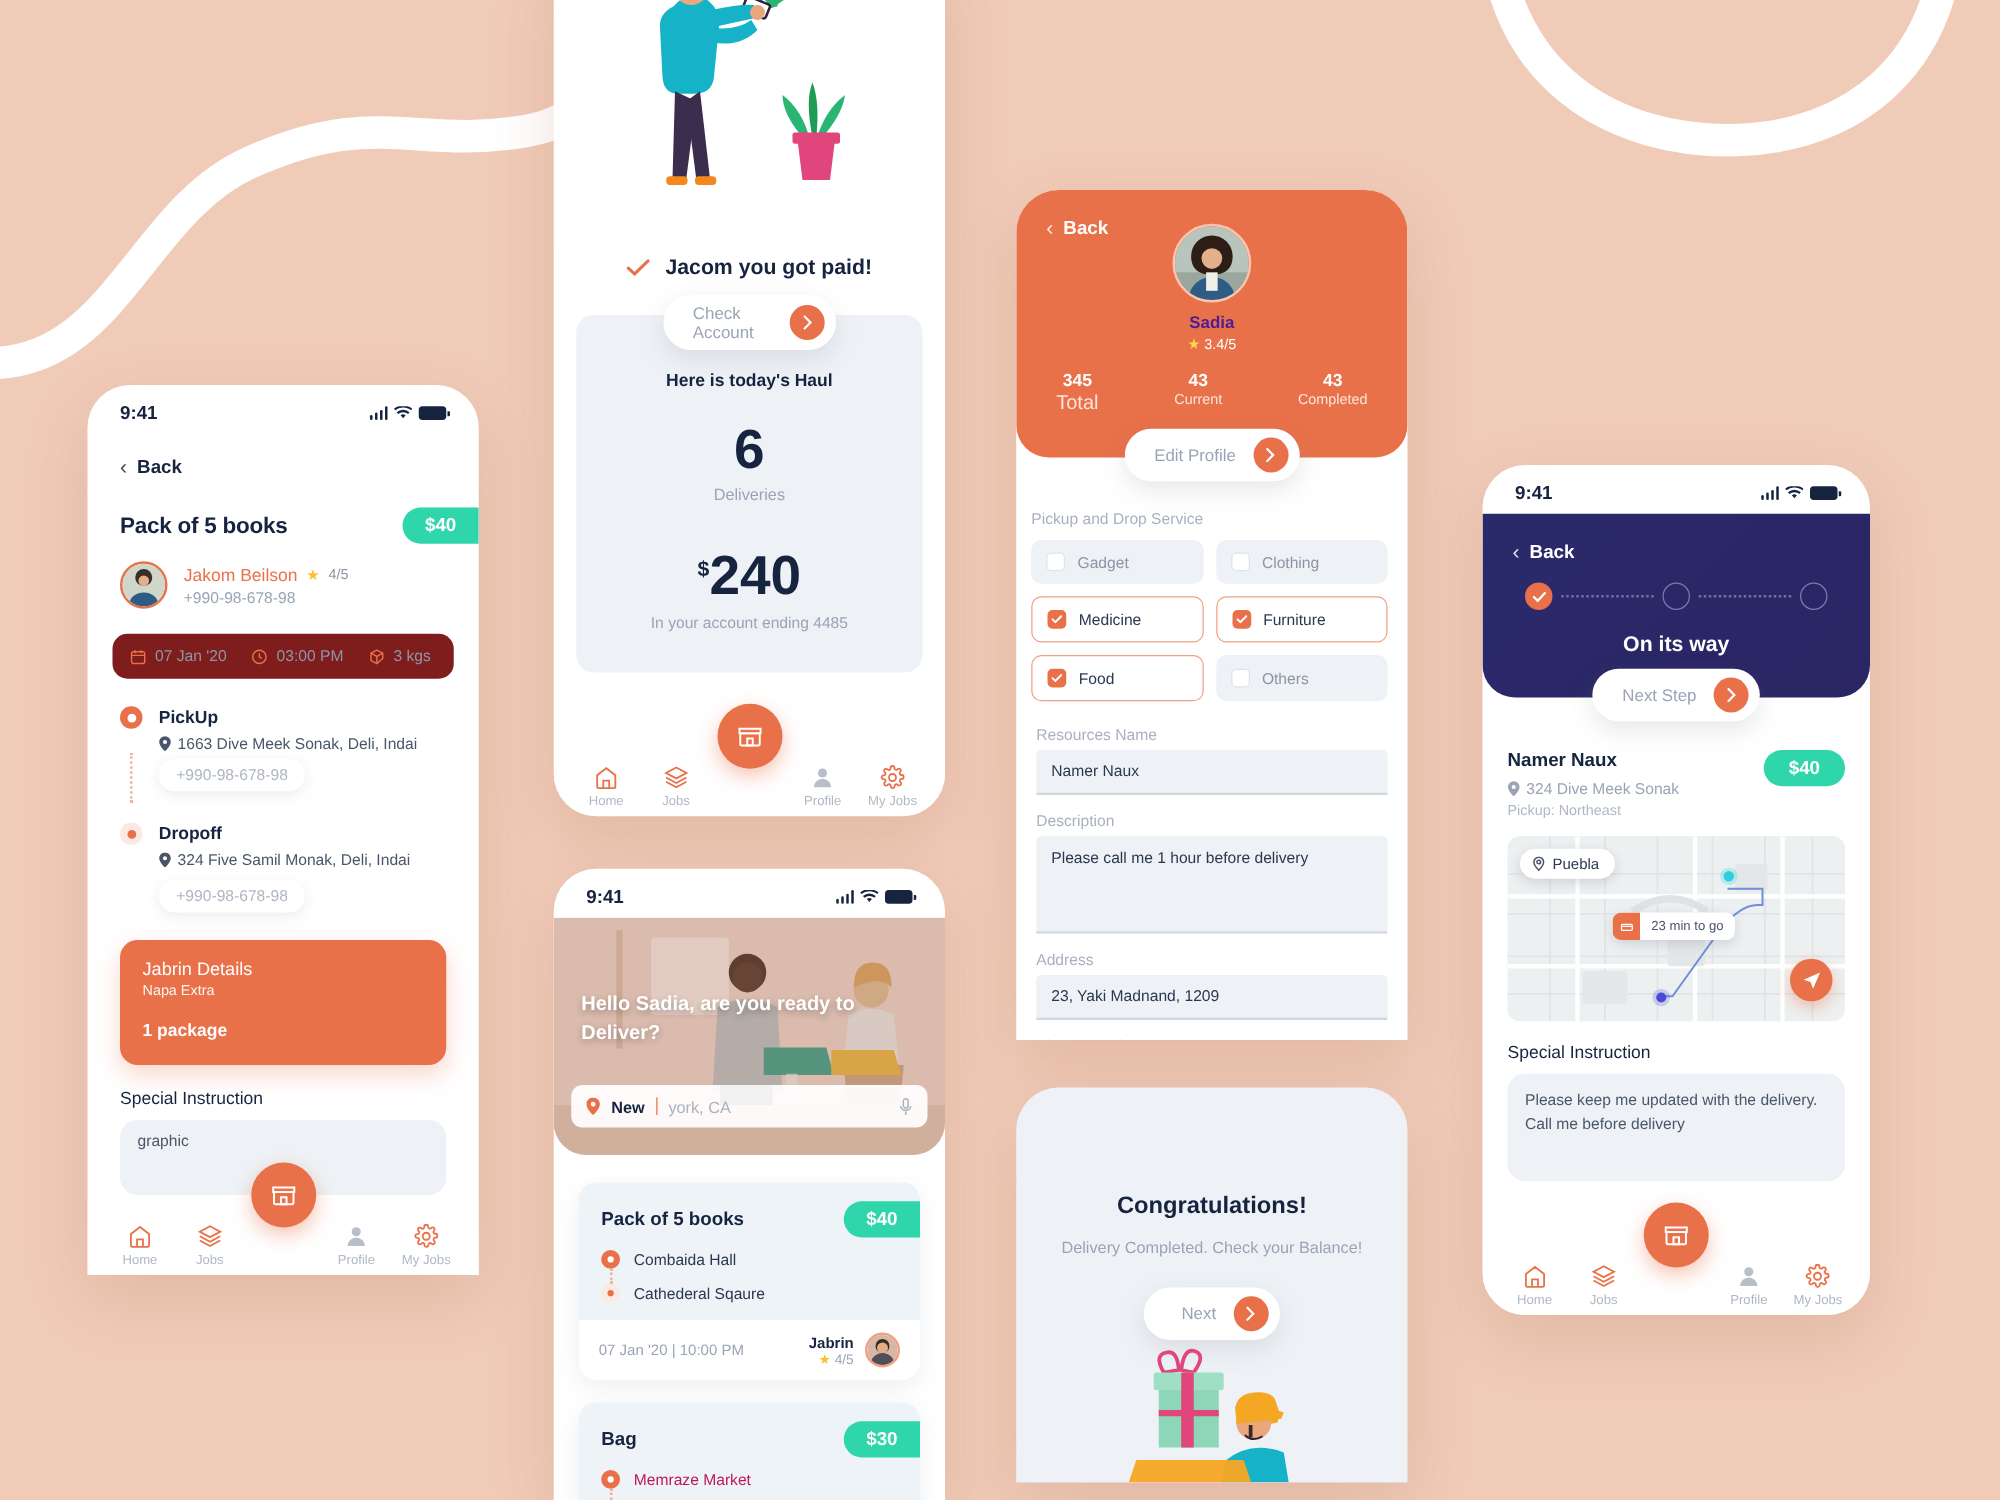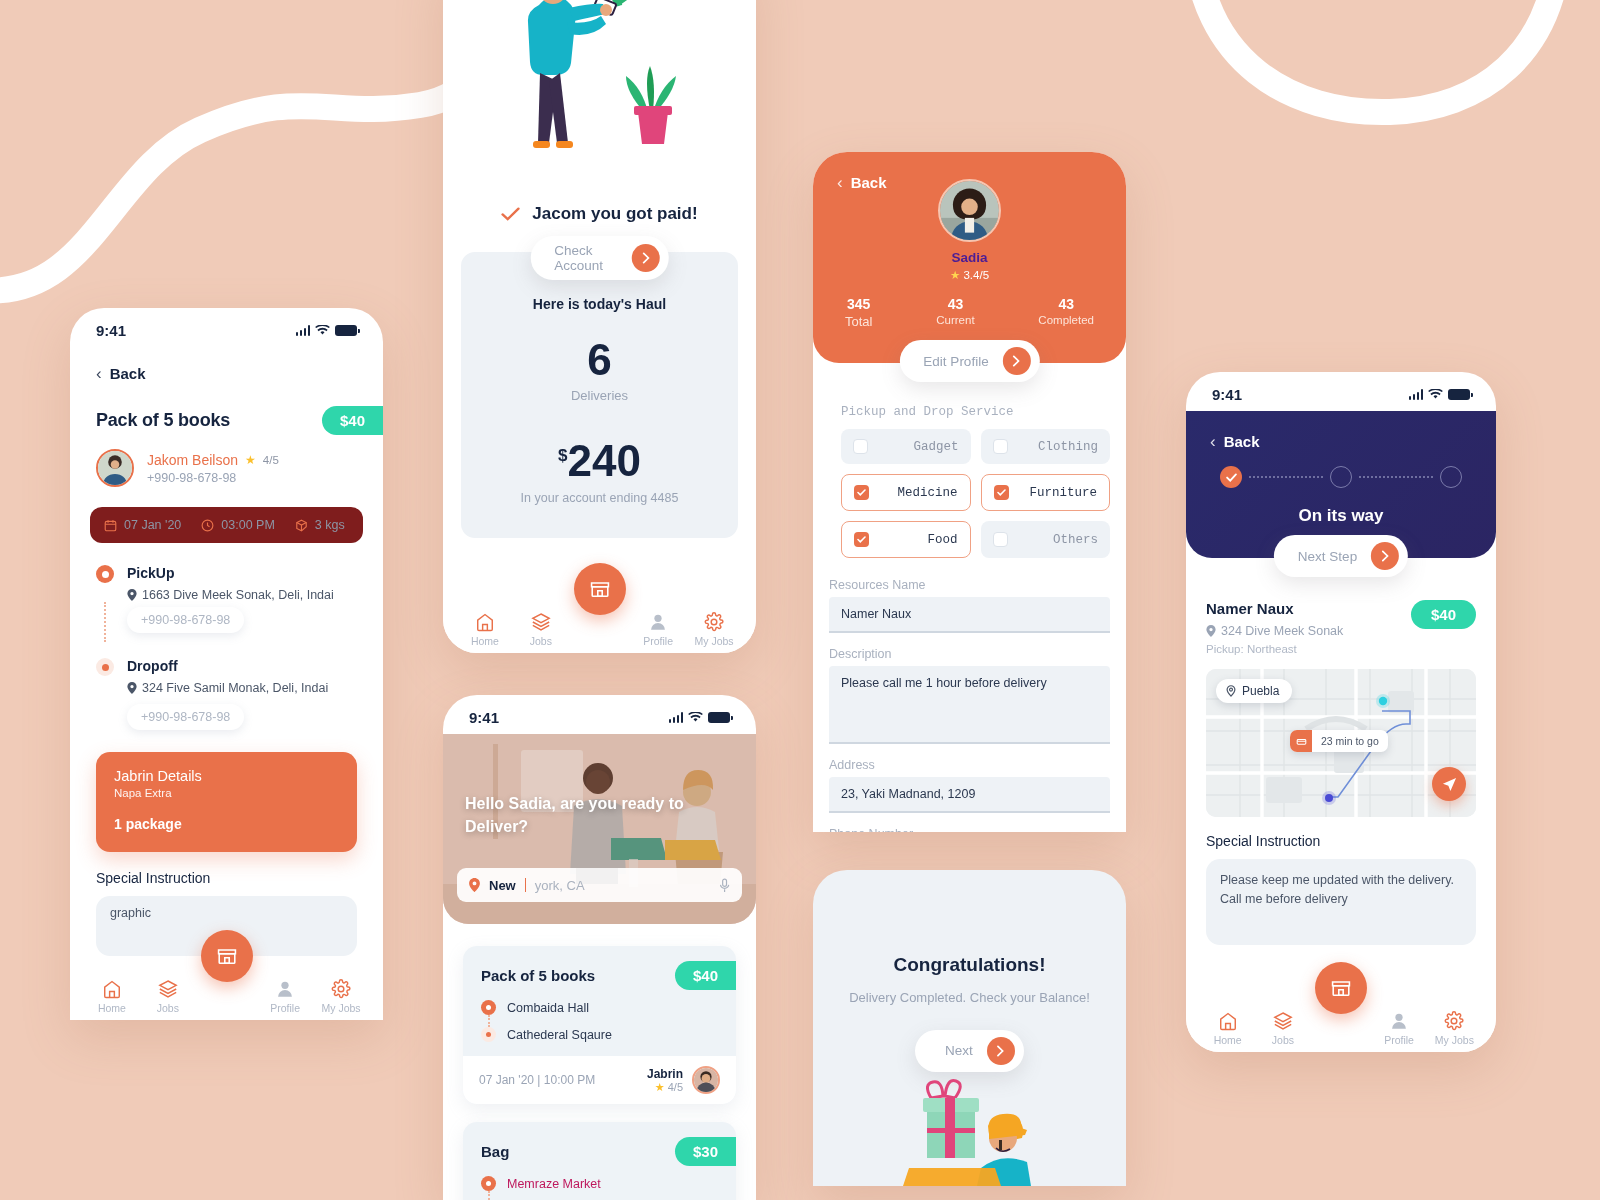--- a/index.html
+++ b/index.html
@@ -97,21 +97,21 @@
   }
 
   
   .flabel { font-size:12.5px; color:#a9b1bf; margin-bottom: 5px;}
   .finput {
     background:#eef2f6; border-bottom:2px solid #cfd7e0; border-radius:4px 4px 0 0;
     padding: 10px 12px; font-size:12.5px; color:#2b3850;
   }
   .finput.ta { height: 78px; }
 
-  .cbox { display:flex; align-items:center; gap:10px; border-radius:8px; padding:10px 12px; font-size:12.5px;justify-content:space-between;}
+  .cbox { display:flex; align-items:center; gap:10px; border-radius:8px; padding:10px 12px; font-size:12.5px;}
   .cbox.off { background:#eef2f6; color:#8d95a5;}
   .cbox.on  { background:#fff; border:1px solid #f0a184; color:#2b3850;}
   .sq { width:15px;height:15px;border-radius:4px;flex:none;}
   .sq.off { background:#fff; border:1px solid #dde3ea;}
   .sq.on  { background:#e9714a; display:flex;align-items:center;justify-content:center;}
 
   .pillbtn {
     background:#fff; border-radius:26px; display:flex; align-items:center;
     gap:14px; padding:7px 9px 7px 24px; box-shadow: 0 7px 20px rgba(120,110,120,.17);
   }
@@ -569,42 +569,42 @@
       </div>
       <div style="font-size:13.5px;font-weight:bold;color:#4c1d95;margin-top:8px;">Sadia</div>
       <div style="font-size:11.5px;color:#fff;margin-top:3px;">
         <span style="color:#ffd54f;">★</span>
         <span>3.4/5</span>
       </div>
     </div>
     <div style="display:flex;justify-content:space-between;margin-top:14px;padding:0 8px;">
       <div style="text-align:center;">
         <div style="font-size:14px;font-weight:bold;color:#fff;">345</div>
-        <div style="font-size:13px;color:#fde4d9;margin-top:2px;">Total</div>
+        <div style="font-size:16px;color:#fde4d9;margin-top:2px;">Total</div>
       </div>
       <div style="text-align:center;">
         <div style="font-size:14px;font-weight:bold;color:#fff;">43</div>
         <div style="font-size:11.5px;color:#fde4d9;margin-top:2px;">Current</div>
       </div>
       <div style="text-align:center;">
         <div style="font-size:14px;font-weight:bold;color:#fff;">43</div>
         <div style="font-size:11.5px;color:#fde4d9;margin-top:2px;">Completed</div>
       </div>
     </div>
     <div class="pillbtn" style="position:absolute;left:50%;transform:translateX(-50%);bottom:-19px;">
       <span>Edit Profile</span>
       <div class="arrowcirc">
         <svg width="9" height="12" viewBox="0 0 9 14" fill="none" stroke="#fff" stroke-width="2" stroke-linecap="round">
             <path d="M1.5 1.5L7 7l-5.5 5.5"></path>
           </svg>
       </div>
     </div>
   </div>
 
-  <div style="padding:42px 16px 0 28px;font-family:Liberation Mono, monospace;">
+  <div style="padding:42px 16px 0 12px;">
     <div style="font-size:12.5px;color:#a9b1bf;">Pickup and Drop Service</div>
     <div style="display:grid;grid-template-columns:1fr 1fr;gap:10px;margin-top:10px;">
       <div class="cbox off">
         <span class="sq off"></span>
         <span>Gadget</span>
       </div>
       <div class="cbox off">
         <span class="sq off"></span>
         <span>Clothing</span>
       </div>

